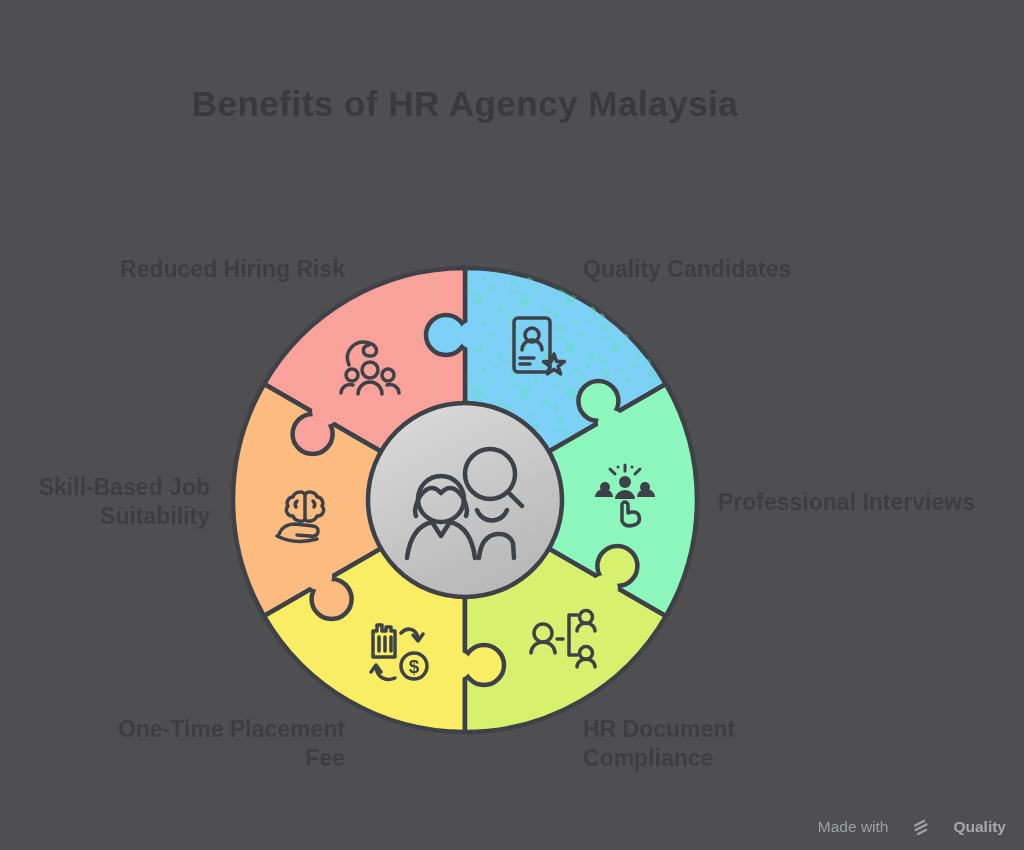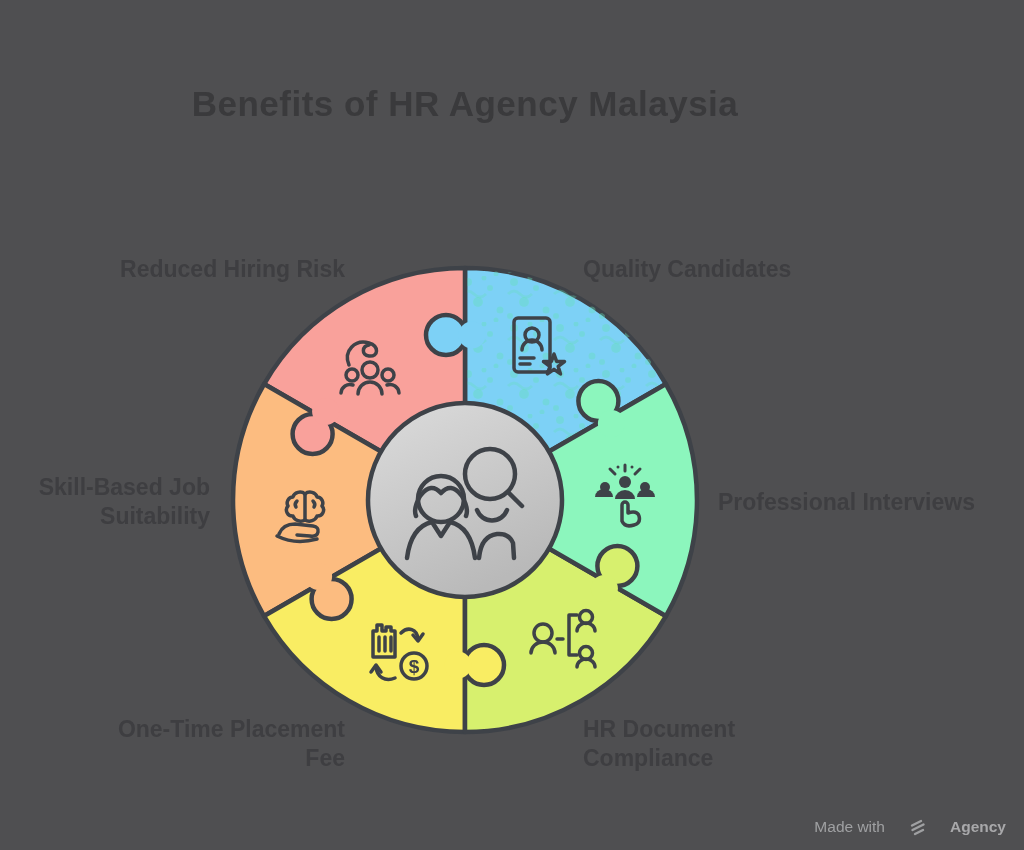--- a/index.html
+++ b/index.html
@@ -159,16 +159,16 @@
 
   <div class="watermark">
     <span>Made with</span>
     <svg width="17" height="17" viewBox="0 0 17 17">
       <g stroke="#9FA0A2" stroke-width="2.4" stroke-linecap="round" fill="none">
         <path d="M3,6.5 L12,2"></path>
         <path d="M3.5,11 L14.5,5.5"></path>
         <path d="M6,15 L14,11"></path>
       </g>
     </svg>
-    <span class="brand">Agency</span>
+    <span class="brand">Quality</span>
   </div>
 
 </div>
 
 </body></html>

